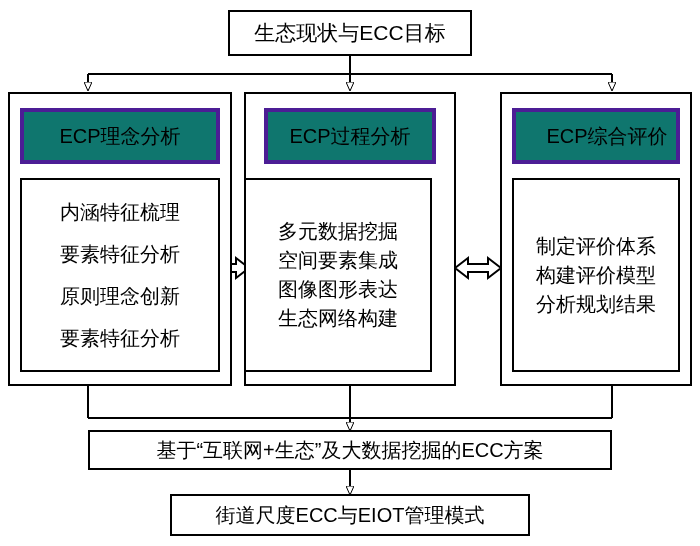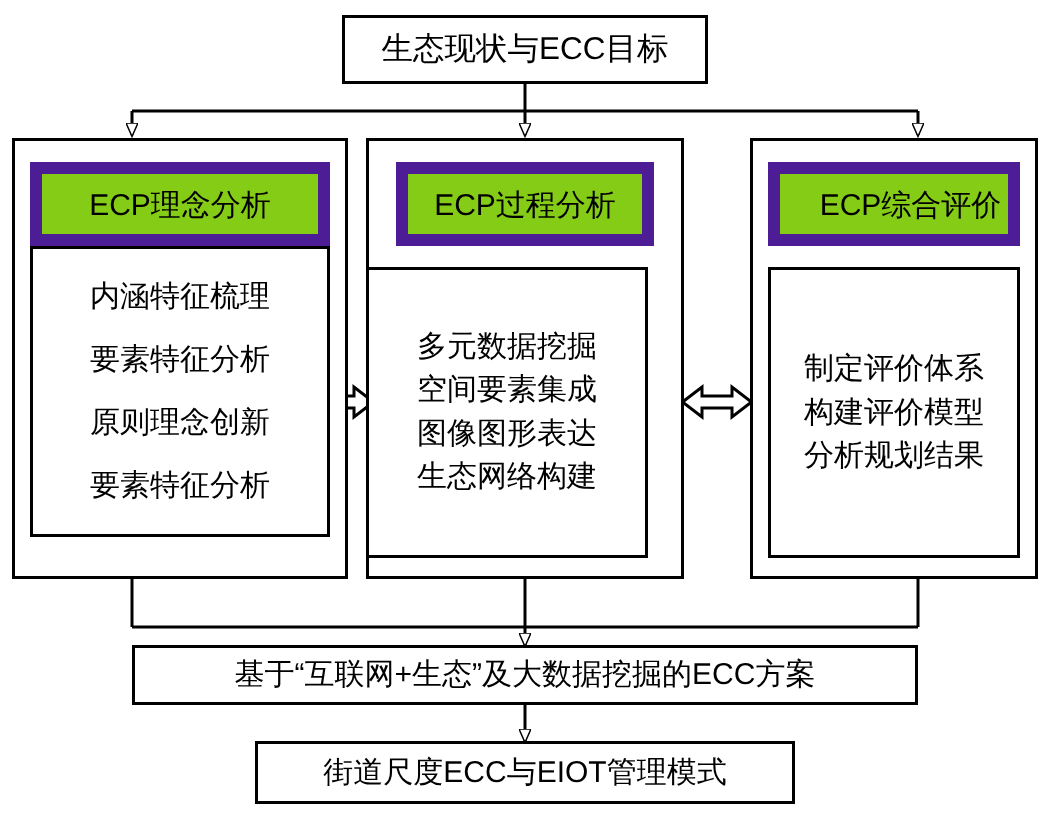--- a/index.html
+++ b/index.html
@@ -35,22 +35,22 @@
   }
   .col-outer {
     border: 2px solid #000000;
     background: #ffffff;
     position: absolute;
     box-sizing: border-box;
   }
   .col-head {
     position: absolute;
     box-sizing: border-box;
-    border: 8px solid #4c1d95;
-    background: #84cc16;
+    border: 4px solid #4c1d95;
+    background: #0f766e;
     display: flex;
     align-items: center;
     justify-content: center;
     font-size: 20px;
     text-align: center;
   }
   .col-body {
     position: absolute;
     box-sizing: border-box;
     border: 2px solid #000000;
@@ -113,21 +113,21 @@
   </svg>
 
   <div class="box title-box" style="left:228px; top:10px; width:244px; height:46px;">
     <span>生态现状与ECC目标</span>
   </div>
 
   <div class="col-outer" style="left:8px; top:92px; width:224px; height:294px;"></div>
   <div class="col-head" style="left:20px; top:108px; width:200px; height:56px;">
     <span>ECP理念分析</span>
   </div>
-  <div class="col-body" style="left:20px; top:164px; width:200px; height:194px;gap:13px;">
+  <div class="col-body" style="left:20px; top:178px; width:200px; height:194px;gap:13px;">
     <div class="line">内涵特征梳理</div>
     <div class="line">要素特征分析</div>
     <div class="line">原则理念创新</div>
     <div class="line">要素特征分析</div>
   </div>
 
   <div class="col-outer" style="left:244px; top:92px; width:212px; height:294px;"></div>
   <div class="col-head" style="left:264px; top:108px; width:172px; height:56px;">
     <span>ECP过程分析</span>
   </div>

